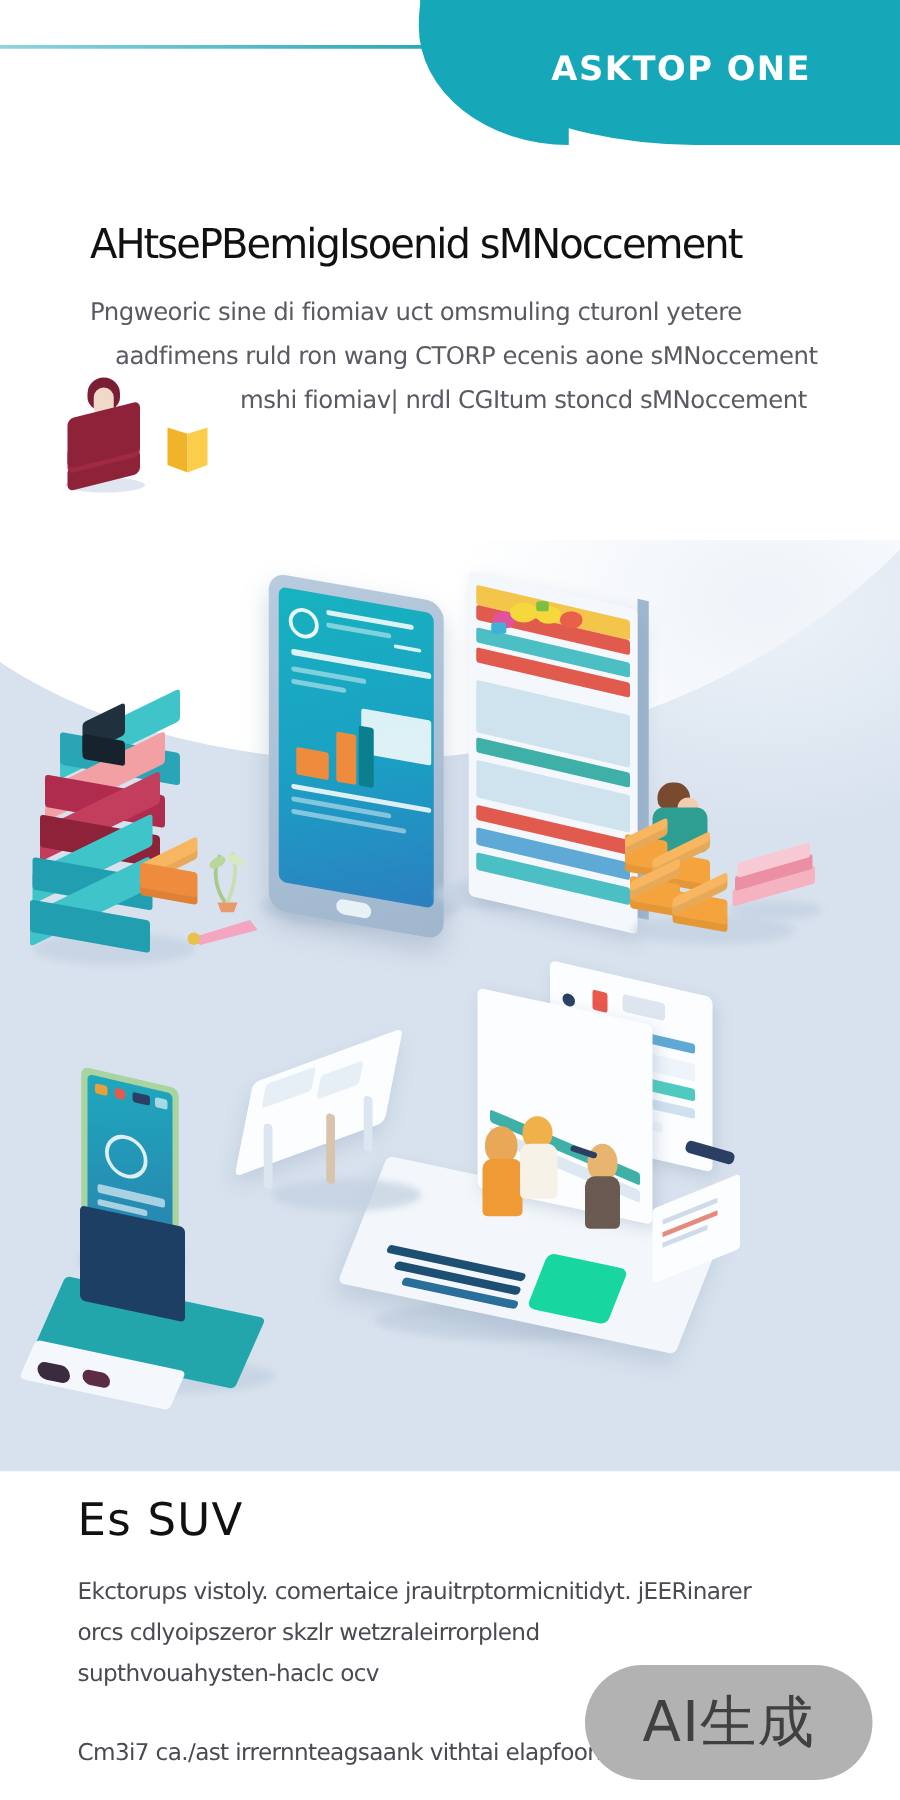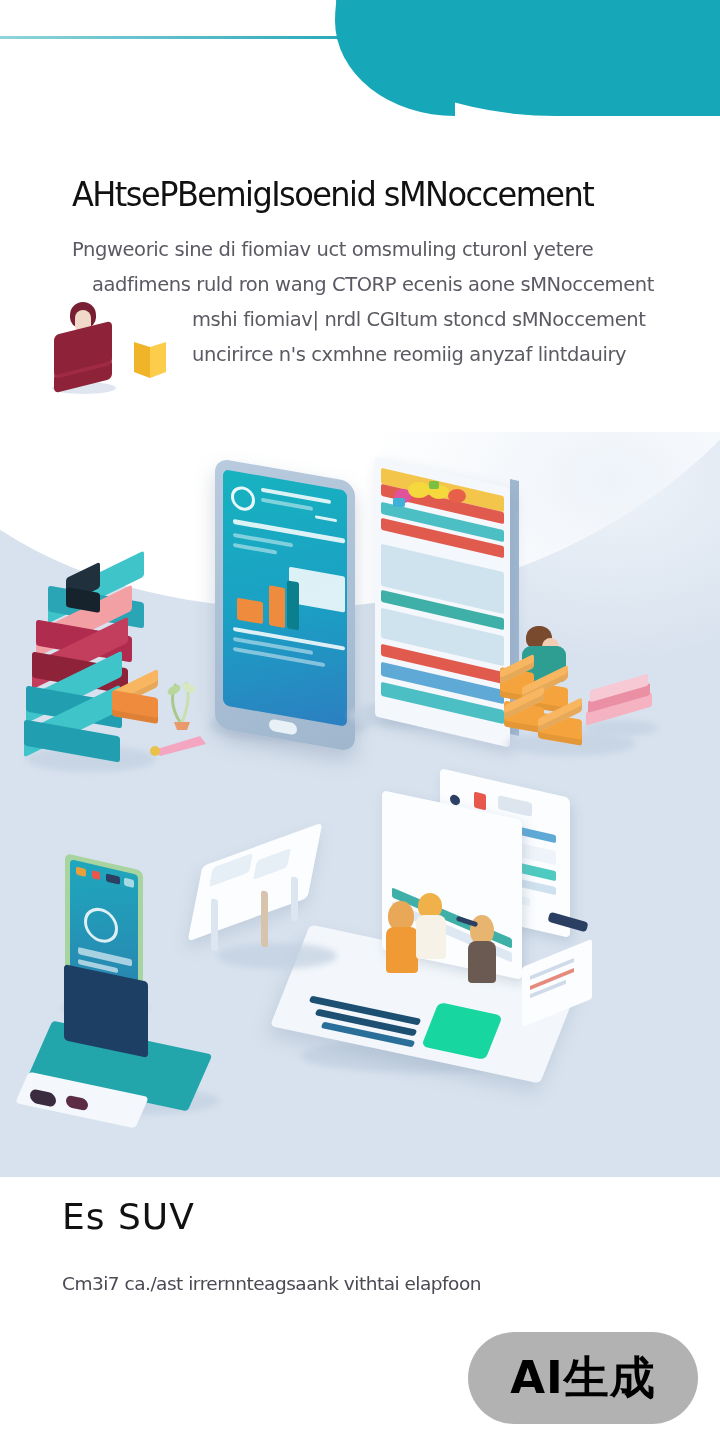--- a/index.html
+++ b/index.html
@@ -209,39 +209,39 @@
     font-size:18.5px; color:#4a4a52; letter-spacing:-.5px;
     font-family:"DejaVu Sans", sans-serif; white-space:nowrap; }
 
   .ai-badge {
     position:absolute; left:468px; top:1332px;
     width:230px; height:92px; background:#b2b2b2;
     border-radius:46px; display:flex; align-items:center;
     justify-content:center;
   }
   .ai-badge-text {
-    color:#000000; font-size:45px; font-weight:bold;
+    color:#404040; font-size:45px; font-weight:normal;
     font-family:"DejaVu Sans", sans-serif; letter-spacing:1px;
   }
 </style>
 </head>
 <body>
 
 <div class="header">
   <div class="header-rule"></div>
   <div class="header-blob"></div>
+  <div class="brand">ASKTOP ONE</div>
 </div>
 
 <div class="intro">
   <div class="intro-title">AHtsePBemigIsoenid sMNoccement</div>
   <div class="intro-body">
     <div class="intro-line">Pngweoric sine di fiomiav uct omsmuling cturonl yetere</div>
     <div class="intro-line indent">aadfimens ruld ron wang CTORP ecenis aone sMNoccement</div>
     <div class="intro-line indent2">mshi fiomiav| nrdl CGItum stoncd sMNoccement</div>
-    <div class="intro-line indent2">uncirirce n's cxmhne reomiig anyzaf lintdauiry</div>
   </div>
 </div>
 
 <div class="mini-figure">
   <div class="mf-shadow"></div>
   <div class="mf-head"></div>
   <div class="mf-face"></div>
   <div class="mf-base2"></div>
   <div class="mf-base1"></div>
   <div class="mf-body"></div>
@@ -471,18 +471,23 @@
     <div class="ml-sheet"></div>
     <div style="position:absolute; left:-10px; top:104px; width:26px; height:14px;
                 background:#3a2b3f; border-radius:7px; transform:skewY(12deg);"></div>
     <div style="position:absolute; left:26px; top:110px; width:22px; height:12px;
                 background:#5b2c44; border-radius:6px; transform:skewY(12deg);"></div>
   </div>
 </div>
 
 <div class="outro">
   <div class="outro-title">Es    SUV</div>
+  <div class="outro-body">
+    <div class="outro-line">Ekctorups vistoly. comertaice jrauitrptormicnitidyt. jEERinarer</div>
+    <div class="outro-line">orcs cdlyoipszeror skzlr wetzraleirrorplend</div>
+    <div class="outro-line">supthvouahysten-haclc  ocv</div>
+  </div>
   <div class="outro-last">Cm3i7 ca./ast irrernnteagsaank vithtai elapfoon</div>
 </div>
 
 <div class="ai-badge">
   <span class="ai-badge-text">AI生成</span>
 </div>
 
 </body></html>

